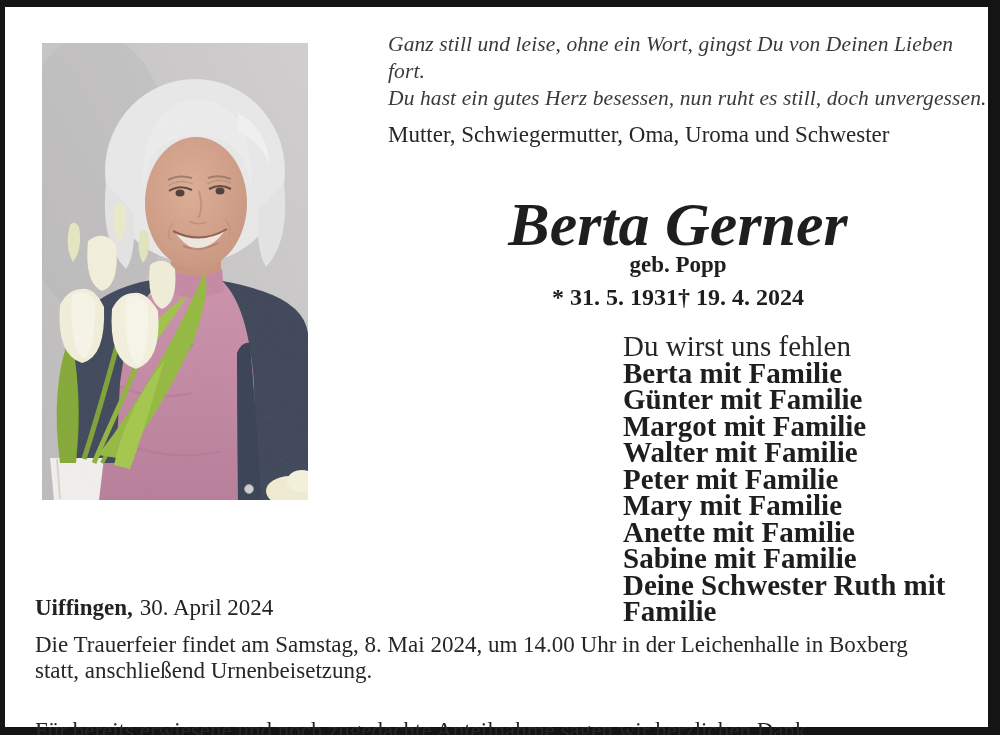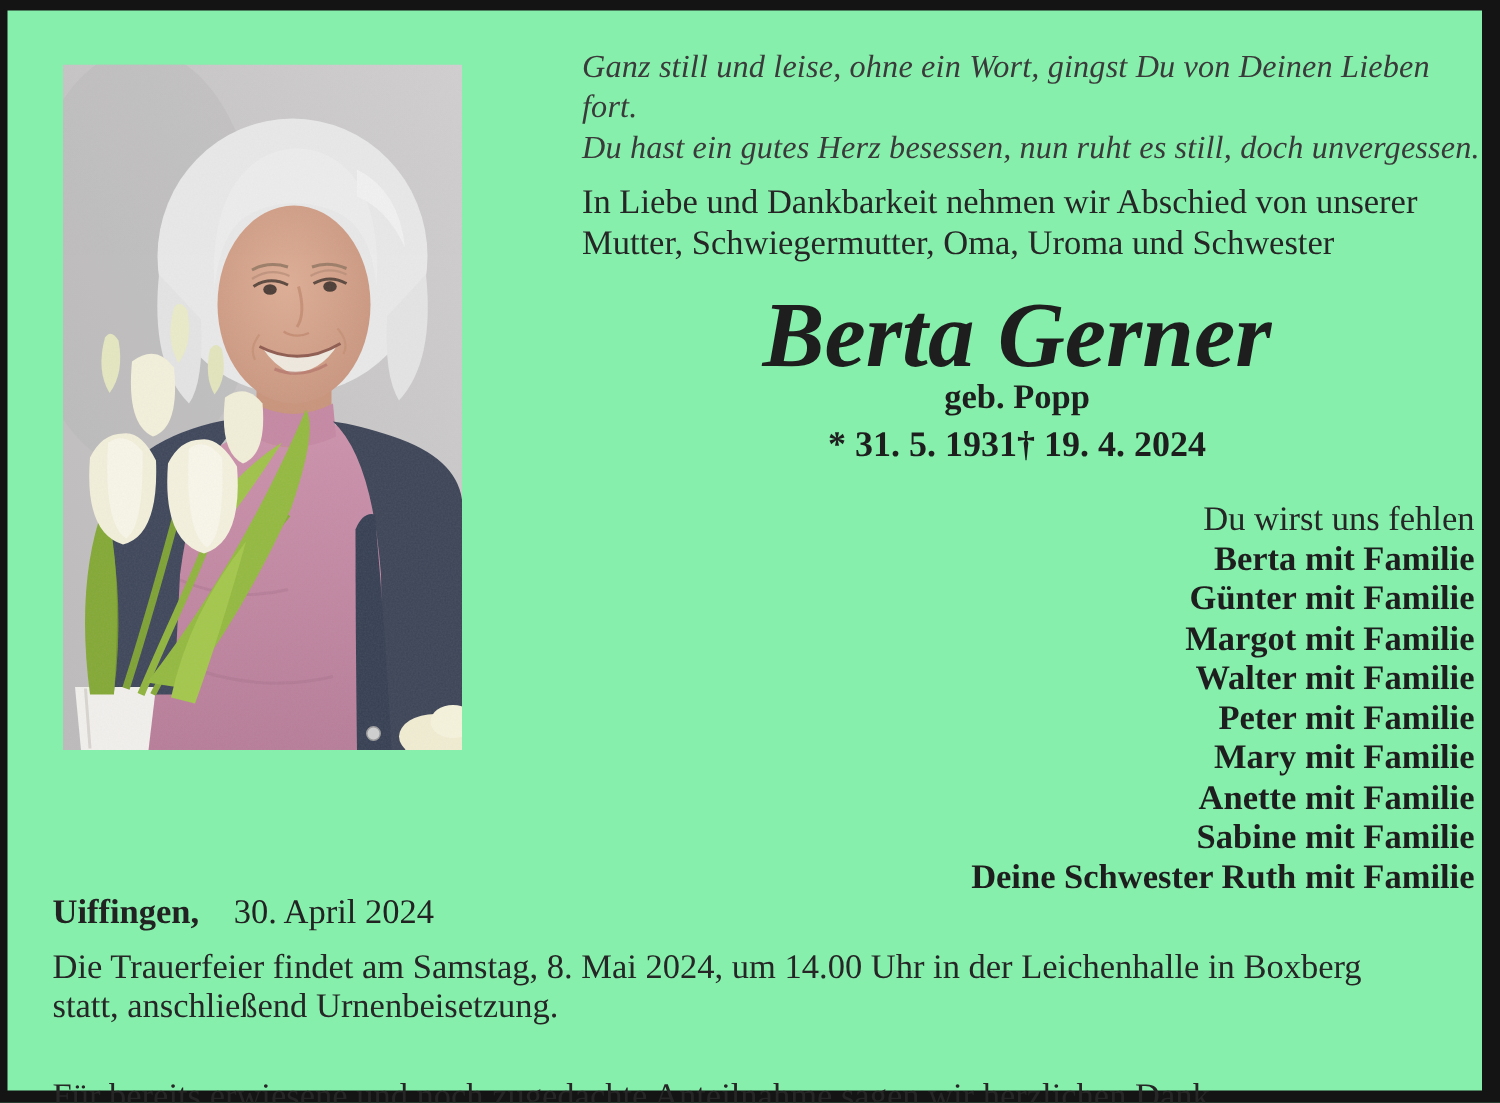--- a/index.html
+++ b/index.html
@@ -1,41 +1,41 @@
 <!DOCTYPE html>
 <html><head>
 <meta charset="utf-8">
 <style>
   html,body{margin:0;padding:0;background:#141414;}
   .page{position:relative;width:1000px;height:735px;background:#141414;overflow:hidden;
         font-family:"Liberation Serif","DejaVu Serif",serif;}
-  .paper{position:absolute;left:5px;top:7px;width:983px;height:720px;background:#86efac;}
+  .paper{position:absolute;left:5px;top:7px;width:983px;height:720px;background:#ffffff;}
   
   .photo{position:absolute;left:37px;top:36px;width:266px;height:457px;display:block;}
   
   .poem{position:absolute;left:383px;top:24px;width:600px;
         font-style:italic;font-size:21.5px;line-height:27px;color:#3a3a3a;letter-spacing:.1px;}
   
   .intro{position:absolute;left:383px;top:114px;width:600px;
          font-size:23px;line-height:27px;color:#262626;}
   
   .name-block{position:absolute;left:383px;top:0;width:580px;text-align:center;color:#1e1e1e;}
   .name{position:absolute;left:0;top:188px;width:100%;font-size:62px;font-weight:bold;line-height:58px;font-style:italic;}
   .maiden{position:absolute;left:0;top:245px;width:100%;font-size:23px;font-weight:bold;line-height:26px;}
   .dates{position:absolute;left:0;top:277px;width:100%;font-size:24px;font-weight:bold;line-height:27px;}
   .dates .birth{}
   
   .farewell{position:absolute;left:618px;top:326px;width:360px;
-            font-size:23px;line-height:26.5px;color:#1e1e1e;text-align:right;}
+            font-size:29px;line-height:26.5px;color:#1e1e1e;}
   .farewell .heading{font-weight:normal;color:#262626;}
   .farewell .mourner{font-weight:bold;}
   
   .place-line{position:absolute;left:30px;top:587px;width:600px;font-size:23px;line-height:27px;color:#222;}
   .place-line .place{font-weight:bold;}
-  .place-line .fdate{margin-left:23px;}
+  .place-line .fdate{margin-left:7px;}
   .funeral{position:absolute;left:30px;top:625px;width:940px;font-size:23px;line-height:26px;color:#262626;}
   .thanks{position:absolute;left:30px;top:711px;width:940px;font-size:23px;line-height:26px;color:#262626;}
 </style>
 </head>
 <body>
 
 <div class="page">
   <div class="paper">
 
     <svg class="photo" viewBox="0 0 266 457" preserveAspectRatio="none" xmlns="http://www.w3.org/2000/svg">
@@ -138,21 +138,20 @@
 
       <rect x="0" y="0" width="266" height="457" filter="url(#grain)" opacity="0.2"></rect>
     </svg>
 
     <div class="poem">
       <div>Ganz still und leise, ohne ein Wort, gingst Du von Deinen Lieben fort.</div>
       <div>Du hast ein gutes Herz besessen, nun ruht es still, doch unvergessen.</div>
     </div>
 
     <div class="intro">
-      <div>In Liebe und Dankbarkeit nehmen wir Abschied von unserer</div>
       <div>Mutter, Schwiegermutter, Oma, Uroma und Schwester</div>
     </div>
 
     <div class="name-block">
       <div class="name">Berta Gerner</div>
       <div class="maiden">geb. Popp</div>
       <div class="dates">
         <span class="birth">* 31. 5. 1931</span><span class="death">† 19. 4. 2024</span>
       </div>
     </div>

